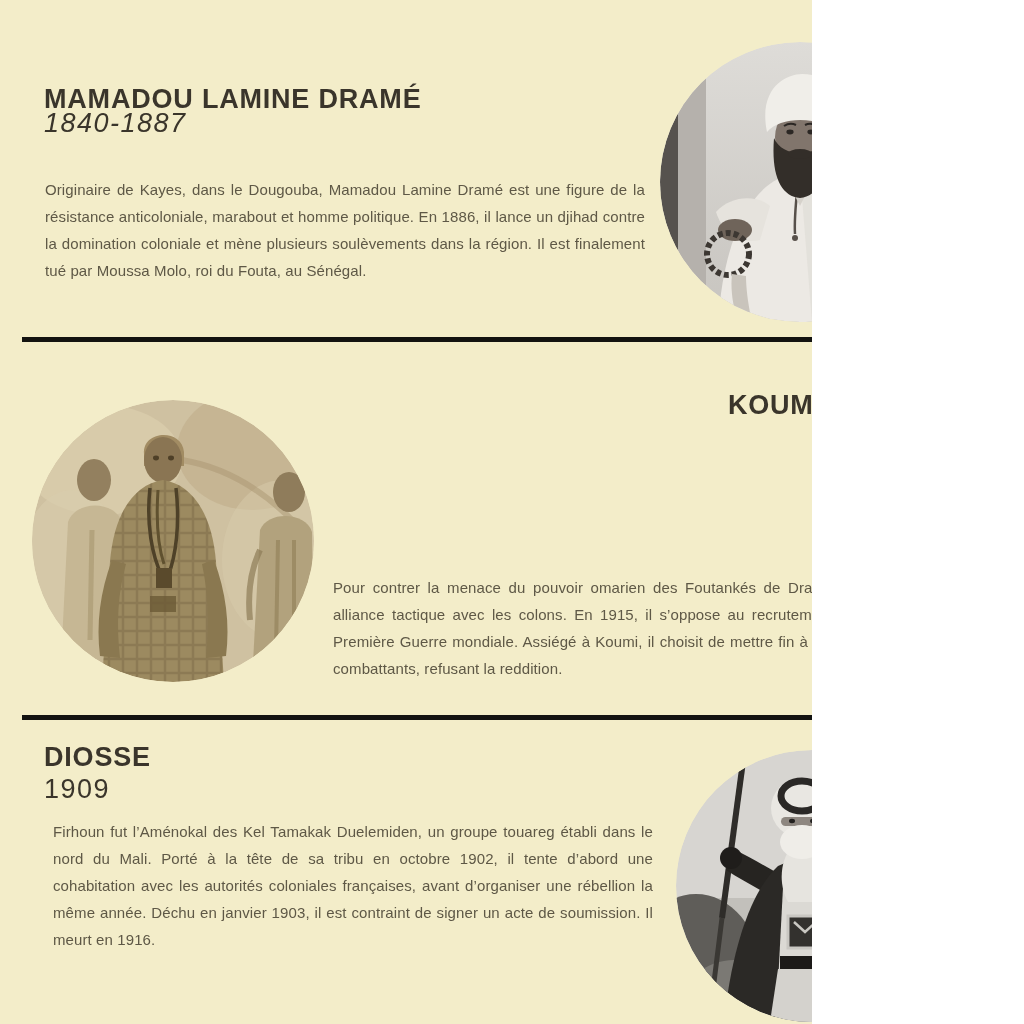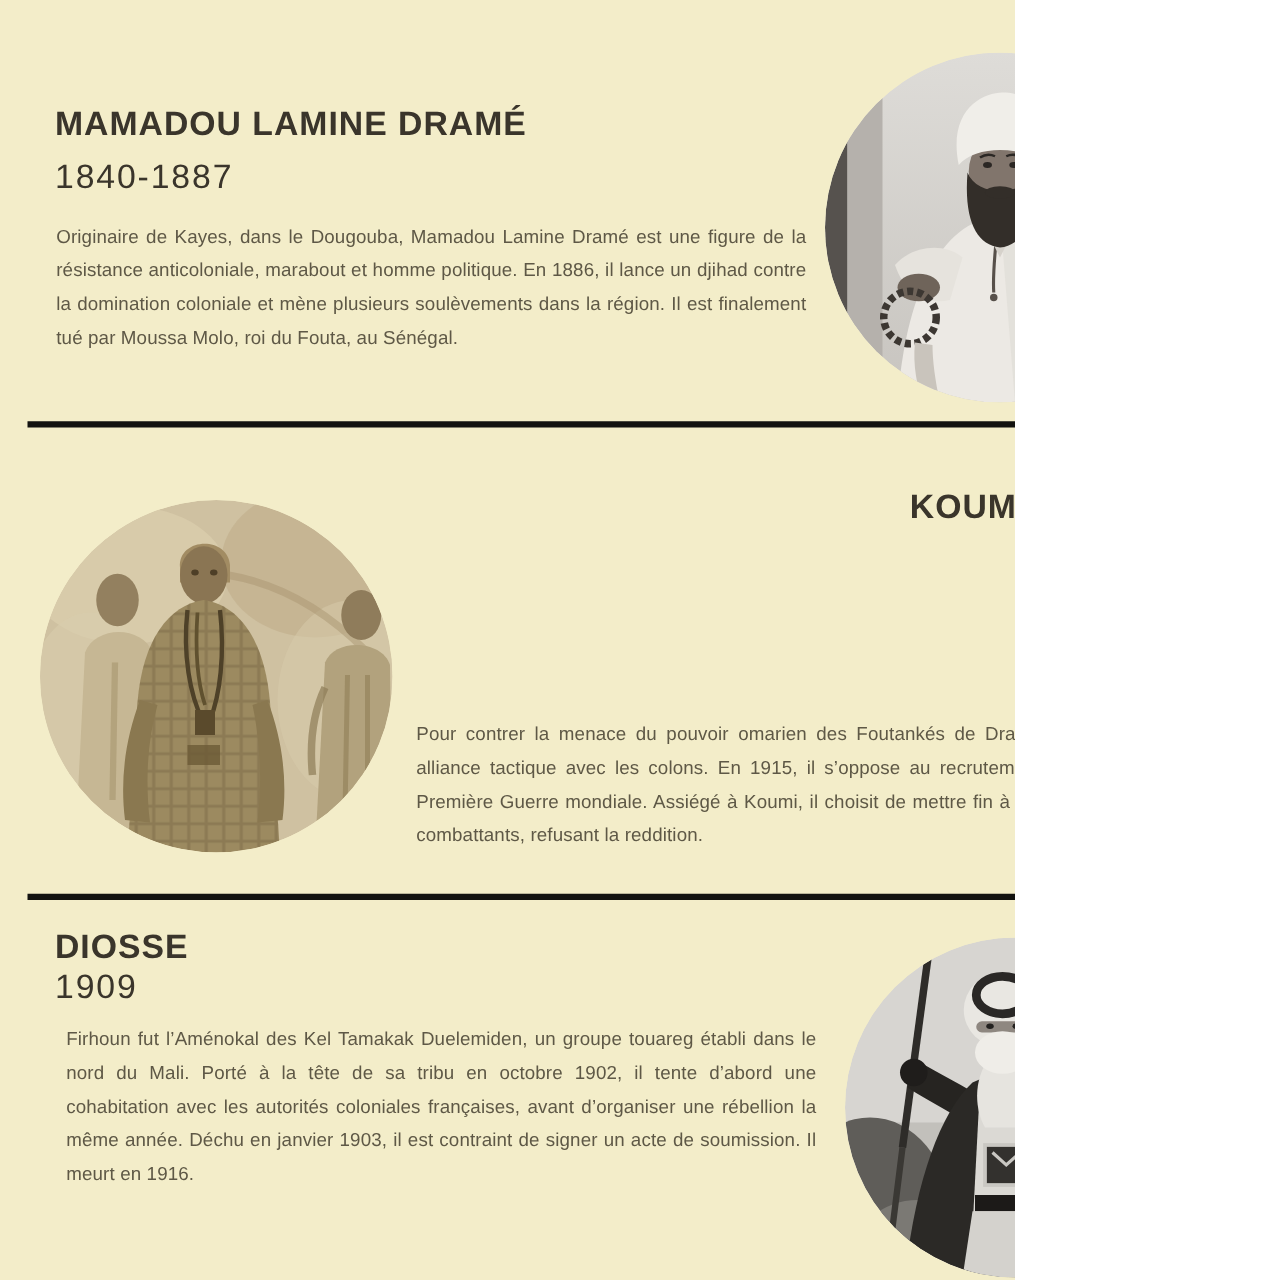--- a/index.html
+++ b/index.html
@@ -22,21 +22,21 @@
     font-size:15px; line-height:27px; letter-spacing:.1px;
     color:var(--body_text,#5e5846); text-align:justify;
   }
   .divider { background:var(--divider,#131310); height:5px; border:none; }
   .photo { border-radius:50%; overflow:hidden; }
   .photo svg { display:block; }
   .right { text-align:right;margin-top:24px; }
 
   
   #s1-title { left:44px; top:84px; }
-  #s1-dates { left:44px; top:126px; }
+  #s1-dates { left:44px; top:108px;font-style:italic; }
   #s1-para  { left:45px; top:176px; width:600px; }
   #photo1   { left:660px; top:42px; width:280px; height:280px; }
   #divider1 { left:22px; top:337px; width:943px; }
 
   
   #s2-title { left:333px; top:366px; width:604px; }
   #s2-dates { left:333px; top:399px; width:604px; }
   #s2-para1 { left:333px; top:437px; width:608px; }
   #s2-para2 { left:333px; top:574px; width:608px; }
   #photo2   { left:32px; top:400px; width:282px; height:282px; }

